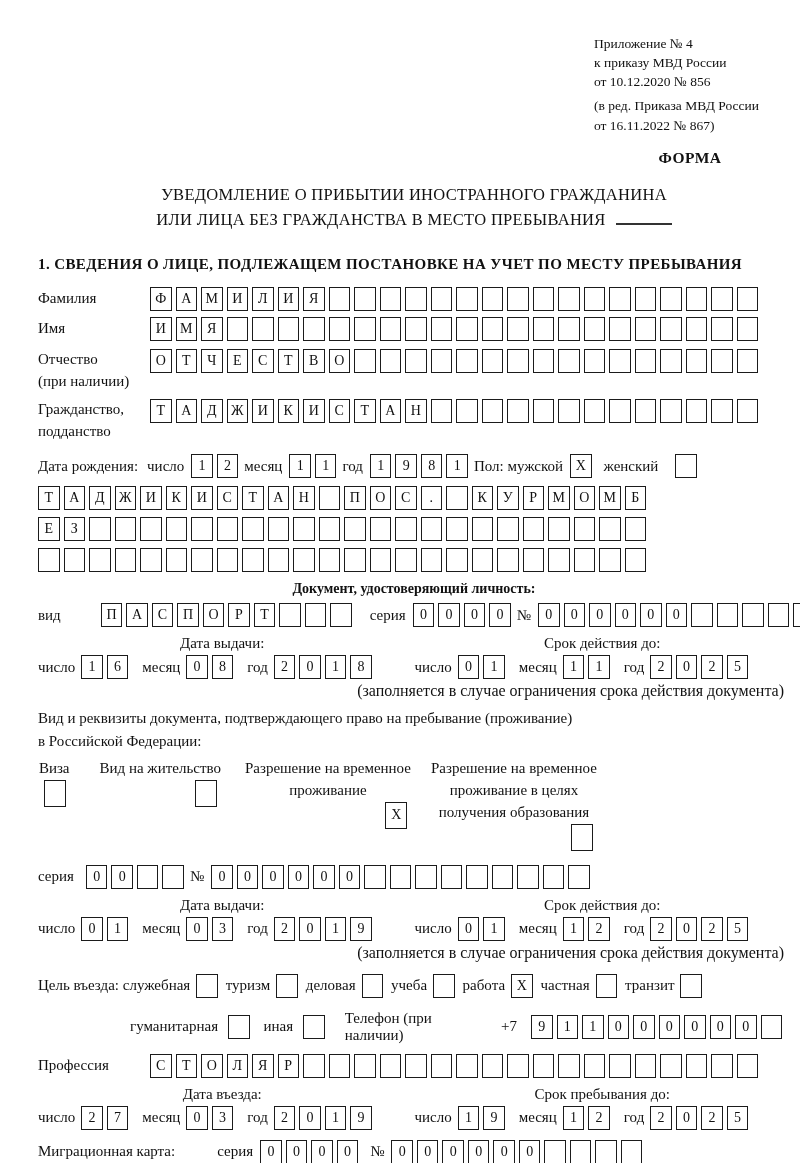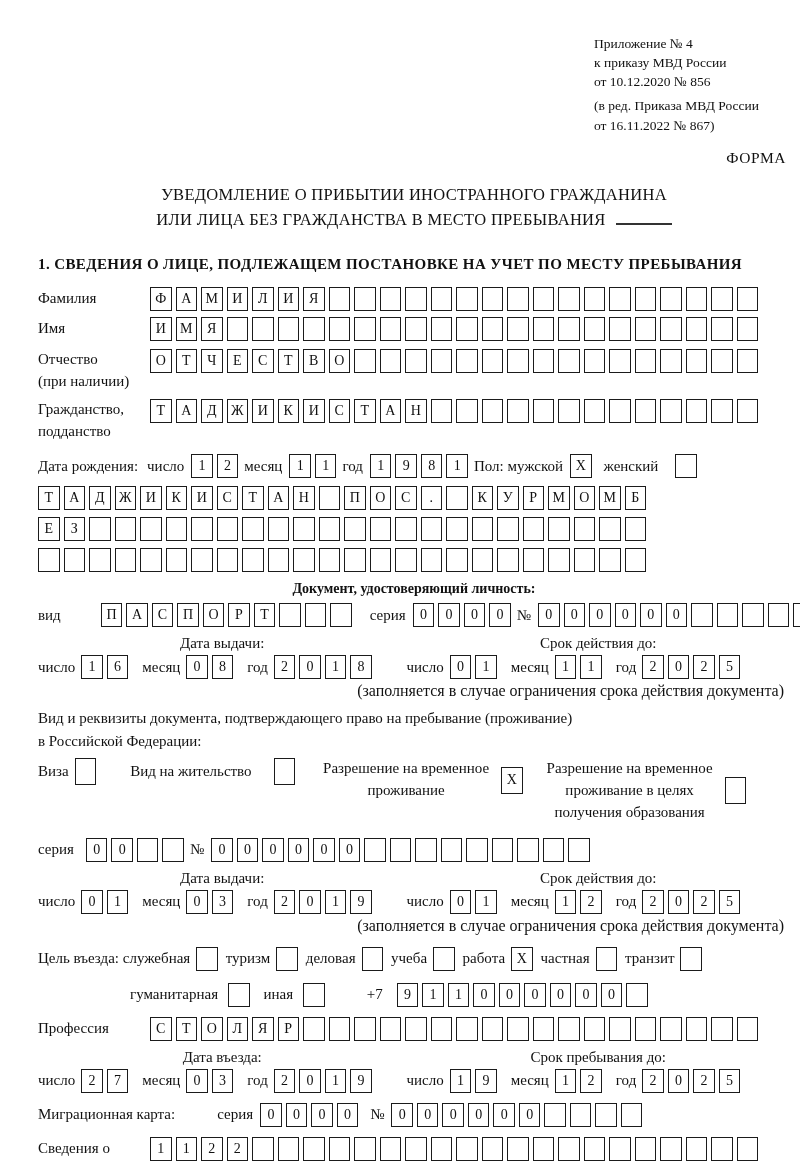--- a/index.html
+++ b/index.html
@@ -9,21 +9,21 @@
     font-family:"Liberation Serif","DejaVu Serif",serif;
     color:#111;
     padding:34px 10px 20px 38px;
     font-size:15px;
   }
   .page { width:752px; }
 
   
   .annex { margin-left:auto; width:196px; font-size:13.5px; line-height:1.42; }
   .annex .grp2 { margin-top:5px; }
-  .form-label { margin-left:auto; width:196px; text-align:right; font-weight:normal; font-size:15.5px; margin-top:14px; letter-spacing:.5px; padding-right:4px;}
+  .form-label { margin-left:auto; width:196px; text-align:center; font-weight:bold; font-size:15.5px; margin-top:14px; letter-spacing:.5px; padding-right:4px;}
 
   
   .title { text-align:center; font-weight:normal; font-size:16.5px; line-height:1.5; margin-top:16px; letter-spacing:.3px;}
   .blank-line { display:inline-block; width:56px; border-bottom:2px solid #333; height:14px; margin-left:10px; }
 
   .section-title { font-weight:bold; font-size:15px; margin-top:24px; letter-spacing:.4px; white-space:nowrap; }
 
   
   .row { display:flex; align-items:center; }
   .grid-row { display:flex; align-items:flex-start; }
@@ -39,32 +39,32 @@
   }
   .cbox .cell { height:27px; }
 
   .mt6{margin-top:6px}.mt8{margin-top:8px}.mt10{margin-top:10px}
   .mt12{margin-top:12px}.mt14{margin-top:14px}
 
   .inline-lbl { margin:0 7px 0 2px; white-space:nowrap; }
   .doc-header { text-align:center; font-weight:bold; margin-top:9px; font-size:14px; }
 
   
-  .dates-wrap { display:flex; margin-top:8px; }
+  .dates-wrap { display:flex; margin-top:8px;gap:8px; }
   .dcol-l { flex:0 0 49%; }
   .dcol-r { flex:1; }
   .dhead { text-align:center; margin-bottom:3px; }
   .drow { display:flex; align-items:center; }
   .drow .inline-lbl { margin:0 6px 0 0; }
   .drow .cells { margin-right:10px; }
   .note { text-align:right; font-size:16px; margin-top:3px; padding-right:6px; }
 
   
   .options-row { display:flex; align-items:flex-start; margin-top:8px; }
-  .opt { display:flex; align-items:center; }
+  .opt { display:flex; align-items:flex-end;flex-direction:column; }
   .opt .optlbl { line-height:1.45; }
   .opt .center2 { text-align:center; }
   .opt .cells { margin-left:8px; margin-top:0; }
 
   .purpose-row { display:flex; align-items:center; margin-top:12px; }
   .purpose-row .cells { margin:0 4px 0 6px; }
   .pr2 { padding-left:92px; }
 
   .mig-row .cells { margin-right:6px; }
 
@@ -572,20 +572,21 @@
 
   <div class="purpose-row pr2">
     <span>гуманитарная</span>
     <span class="cells" style="margin:0 10px 0 10px">
         <span class="cell"></span>
       </span>
     <span>иная</span>
     <span class="cells" style="margin:0 16px 0 10px">
         <span class="cell"></span>
       </span>
+    <span>Телефон (при наличии)</span>
     <span style="margin:0 8px 0 22px">+7</span>
     <span class="cells">
         <span class="cell">9</span>
         <span class="cell">1</span>
         <span class="cell">1</span>
         <span class="cell">0</span>
         <span class="cell">0</span>
         <span class="cell">0</span>
         <span class="cell">0</span>
         <span class="cell">0</span>

